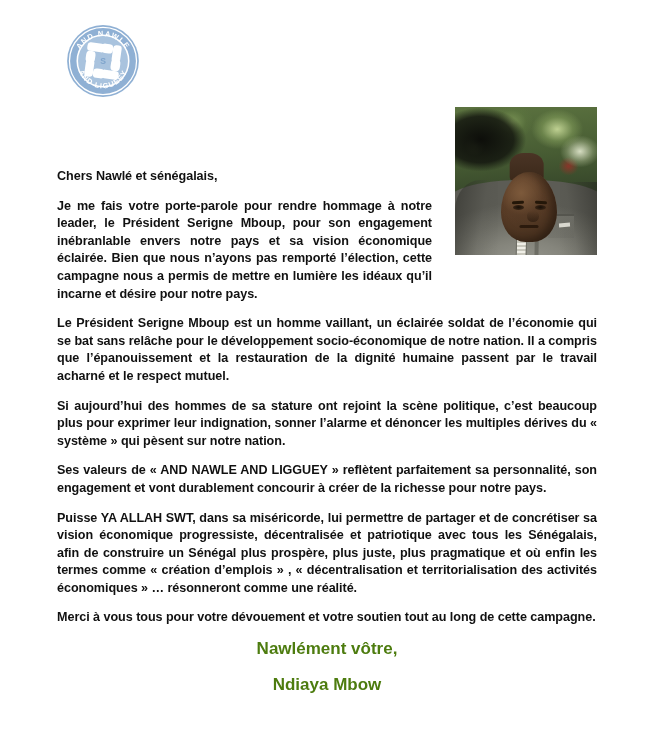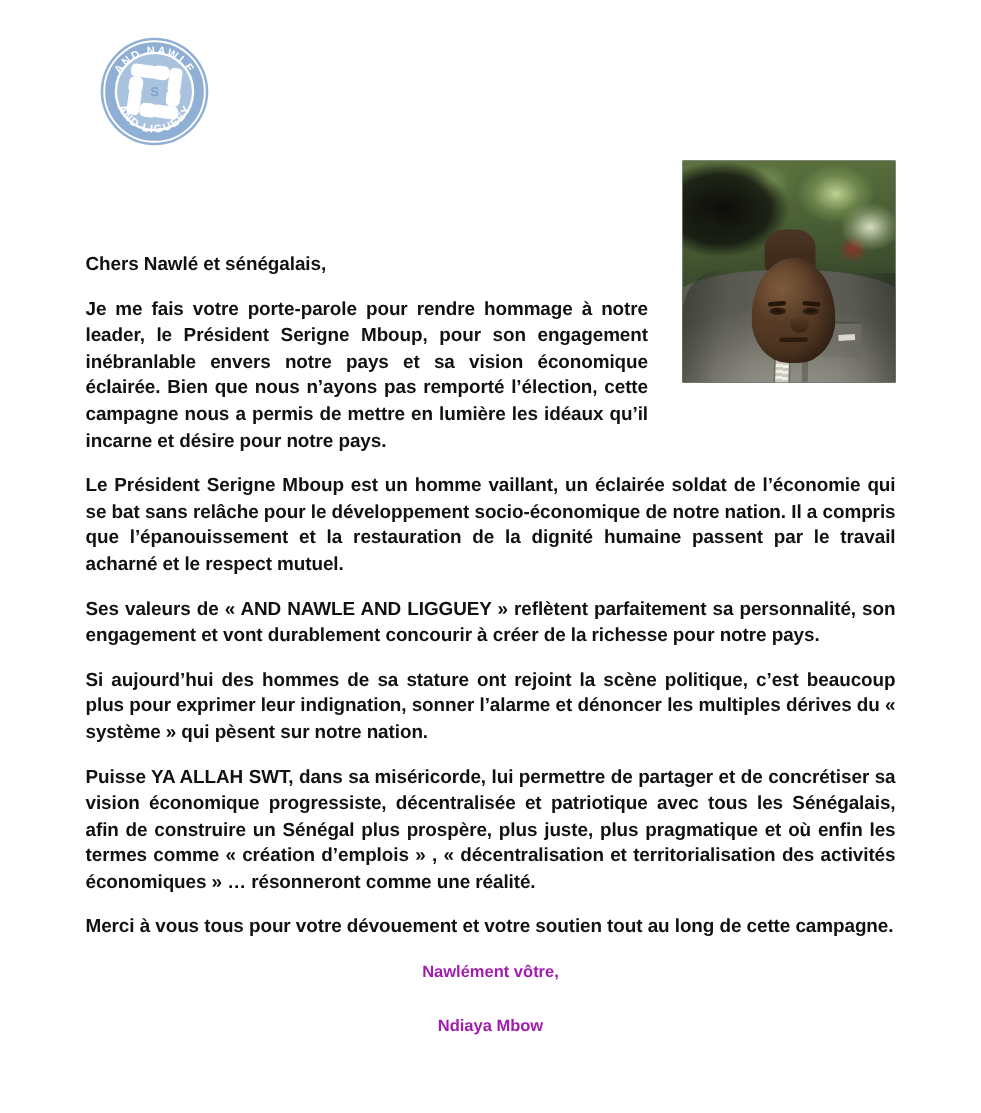--- a/index.html
+++ b/index.html
@@ -234,24 +234,24 @@
 
   
   .signature {
     position: absolute;
     left: 57px;
     top: 640px;
     width: 540px;
     text-align: center;
   }
   .sig-line {
-    font-size: 11px;
+    font-size: 17px;
     font-weight: bold;
     line-height: 17.6px;
-    color: #a21caf;
+    color: #4d7c0f;
     margin-bottom: 18px;
     text-align: center;
   }
   .sig-line:last-child { margin-bottom: 0; }
 </style>
 </head>
 <body>
 
 <div class="page">
 
@@ -317,22 +317,22 @@
         </div>
       </div>
     </div>
   </div>
 
   <div class="content">
     <div class="float-gap"></div>
     <p class="para salutation">Chers Nawlé et sénégalais,</p>
     <p class="para">Je me fais votre porte-parole pour rendre hommage à notre leader, le Président Serigne Mboup, pour son engagement inébranlable envers notre pays et sa vision économique éclairée. Bien que nous n’ayons pas remporté l’élection, cette campagne nous a permis de mettre en lumière les idéaux qu’il incarne et désire pour notre pays.</p>
     <p class="para">Le Président Serigne Mboup est un homme vaillant, un éclairée soldat de l’économie qui se bat sans relâche pour le développement socio-économique de notre nation. Il a compris que l’épanouissement et la restauration de la dignité humaine passent par le travail acharné et le respect mutuel.</p>
+    <p class="para">Si aujourd’hui des hommes de sa stature ont rejoint la scène politique, c’est beaucoup plus pour exprimer leur indignation, sonner l’alarme et dénoncer les multiples dérives du « système » qui pèsent sur notre nation.</p>
     <p class="para">Ses valeurs de « AND NAWLE AND LIGGUEY » reflètent parfaitement sa personnalité, son engagement et vont durablement concourir à créer de la richesse pour notre pays.</p>
-    <p class="para">Si aujourd’hui des hommes de sa stature ont rejoint la scène politique, c’est beaucoup plus pour exprimer leur indignation, sonner l’alarme et dénoncer les multiples dérives du « système » qui pèsent sur notre nation.</p>
     <p class="para">Puisse YA ALLAH SWT, dans sa miséricorde, lui permettre de partager et de concrétiser sa vision économique progressiste, décentralisée et patriotique avec tous les Sénégalais, afin de construire un Sénégal plus prospère, plus juste, plus pragmatique et où enfin les termes comme « création d’emplois » , « décentralisation et territorialisation des activités économiques » … résonneront comme une réalité.</p>
     <p class="para">Merci à vous tous pour votre dévouement et votre soutien tout au long de cette campagne.</p>
   </div>
 
   <div class="signature">
     <div class="sig-line">Nawlément vôtre,</div>
     <div class="sig-line">Ndiaya Mbow</div>
   </div>
 
 </div>

